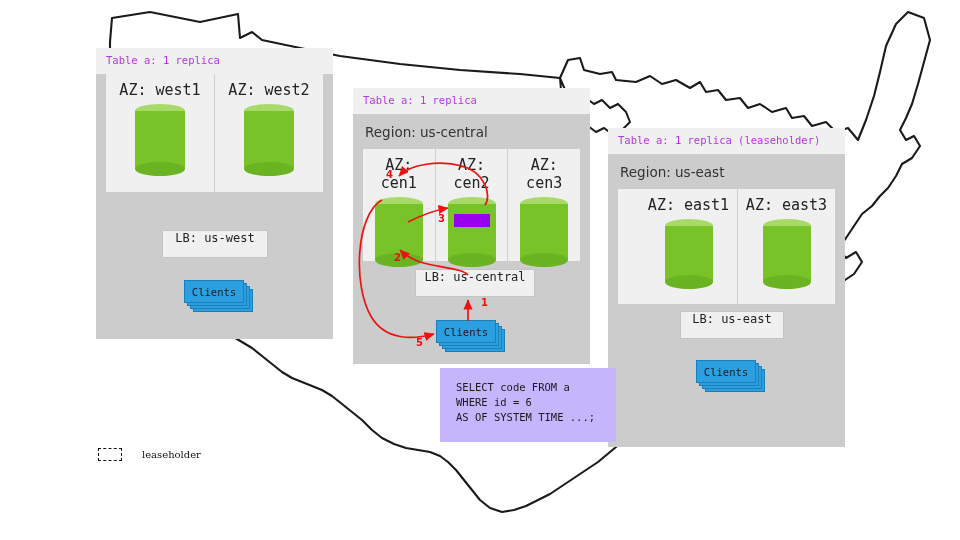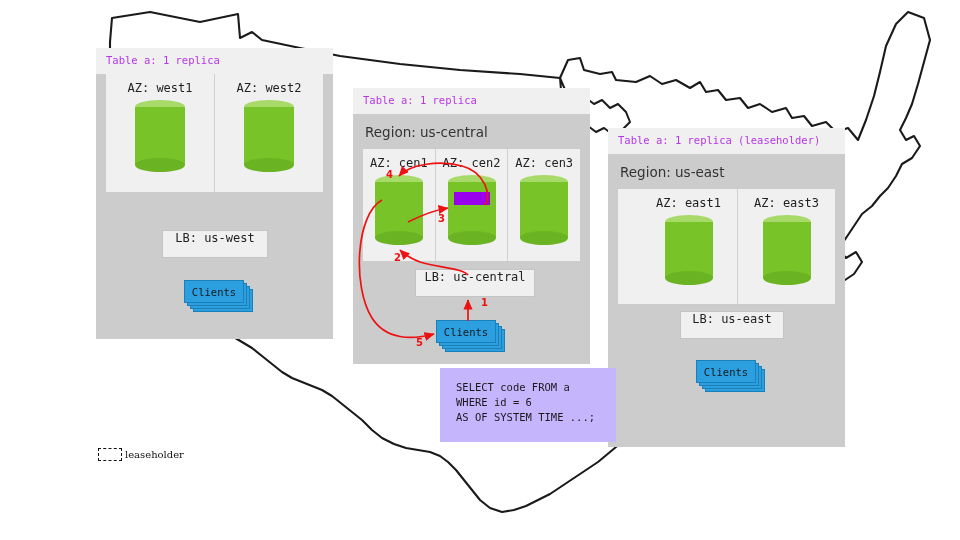--- a/index.html
+++ b/index.html
@@ -14,21 +14,21 @@
   
   .region-panel{position:absolute;z-index:2;}
   .tbl-header{background:#f0f0f0;color:#b935e8;font-size:10.5px;
               padding:7px 0 7px 10px;line-height:1.1;letter-spacing:0px;}
   .region-body{background:#cccccc;}
   .region-title{color:#333333;font-size:13.5px;padding:10px 0 9px 12px;
                 font-family:"DejaVu Sans","Liberation Sans",sans-serif;}
   .az-row{background:#f0f0f0;display:flex;margin:0 10px;}
   .az-cell{flex:1;text-align:center;padding:7px 0 10px 0;position:relative;}
   .az-cell + .az-cell{border-left:1px solid #cfcfcf;}
-  .az-label{font-size:12px;color:#222;margin-bottom:5px;
+  .az-label{font-size:15px;color:#222;margin-bottom:5px;
             font-family:"DejaVu Sans Mono","Liberation Mono",monospace;}
 
   
   .cyl{position:relative;margin:0 auto;}
   .cyl .body{position:absolute;left:0;right:0;top:7px;bottom:7px;background:#78c428;}
   .cyl .top{position:absolute;left:0;right:0;top:0;height:14px;border-radius:50%;
             background:#a8da6a;}
   .cyl .bot{position:absolute;left:0;right:0;bottom:0;height:14px;border-radius:50%;
             background:#6ab322;}
   .cyl .replica{position:absolute;background:#9900ee;z-index:3;}
@@ -45,21 +45,21 @@
   .clients .front{position:absolute;left:0;top:0;background:#2b9fe0;
                   border:1.2px solid #1b7fb8;display:flex;align-items:center;
                   justify-content:center;font-size:10.5px;color:#1a1a1a;}
 
   
   #sql-box{position:absolute;background:#c4b5fd;z-index:2;
            font-size:10.5px;color:#1a1a1a;line-height:15px;
            padding:12px 14px 12px 16px;white-space:pre;}
 
   
-  #legend{position:absolute;z-index:3;display:flex;align-items:center;gap:3px;}
+  #legend{position:absolute;z-index:3;display:flex;align-items:center;gap:20px;}
   #legend .swatch{width:22px;height:11px;border:1.6px dashed #111;background:#fff;}
   #legend .lbl{font-size:10px;color:#111;
                font-family:"DejaVu Serif","Liberation Serif",serif;}
 
   
   #arrows{position:absolute;left:0;top:0;width:960px;height:540px;z-index:5;
           pointer-events:none;}
   .anum{position:absolute;z-index:6;color:#ee1111;font-size:10px;font-weight:bold;
         font-family:"DejaVu Sans","Liberation Sans",sans-serif;}
 </style>

